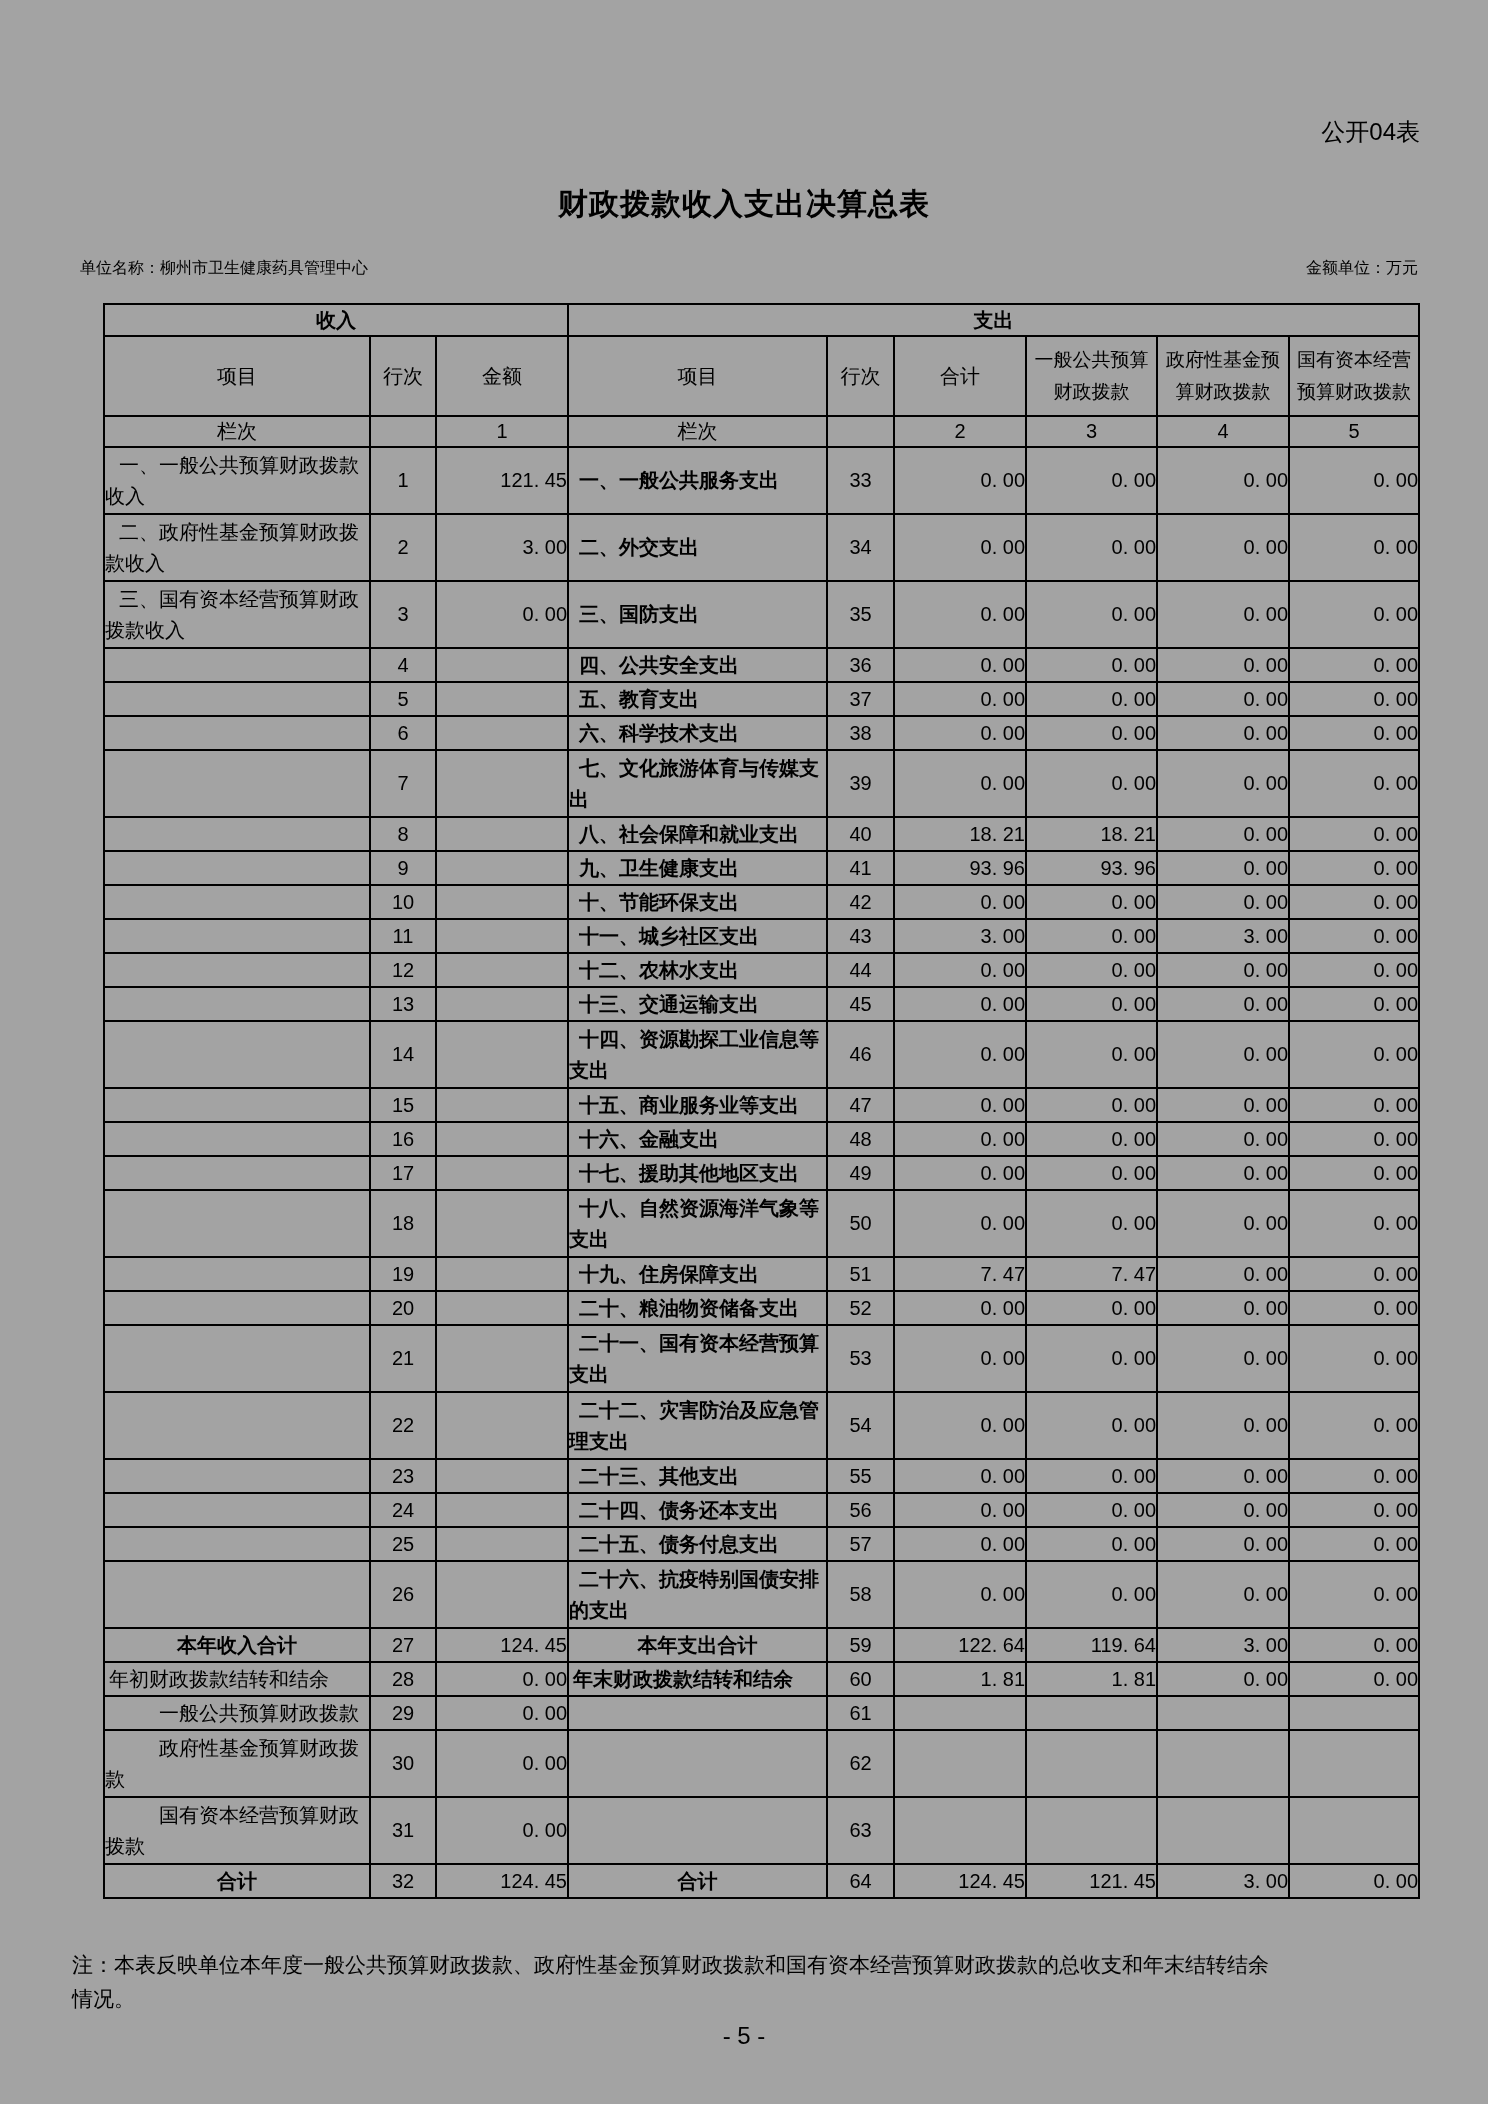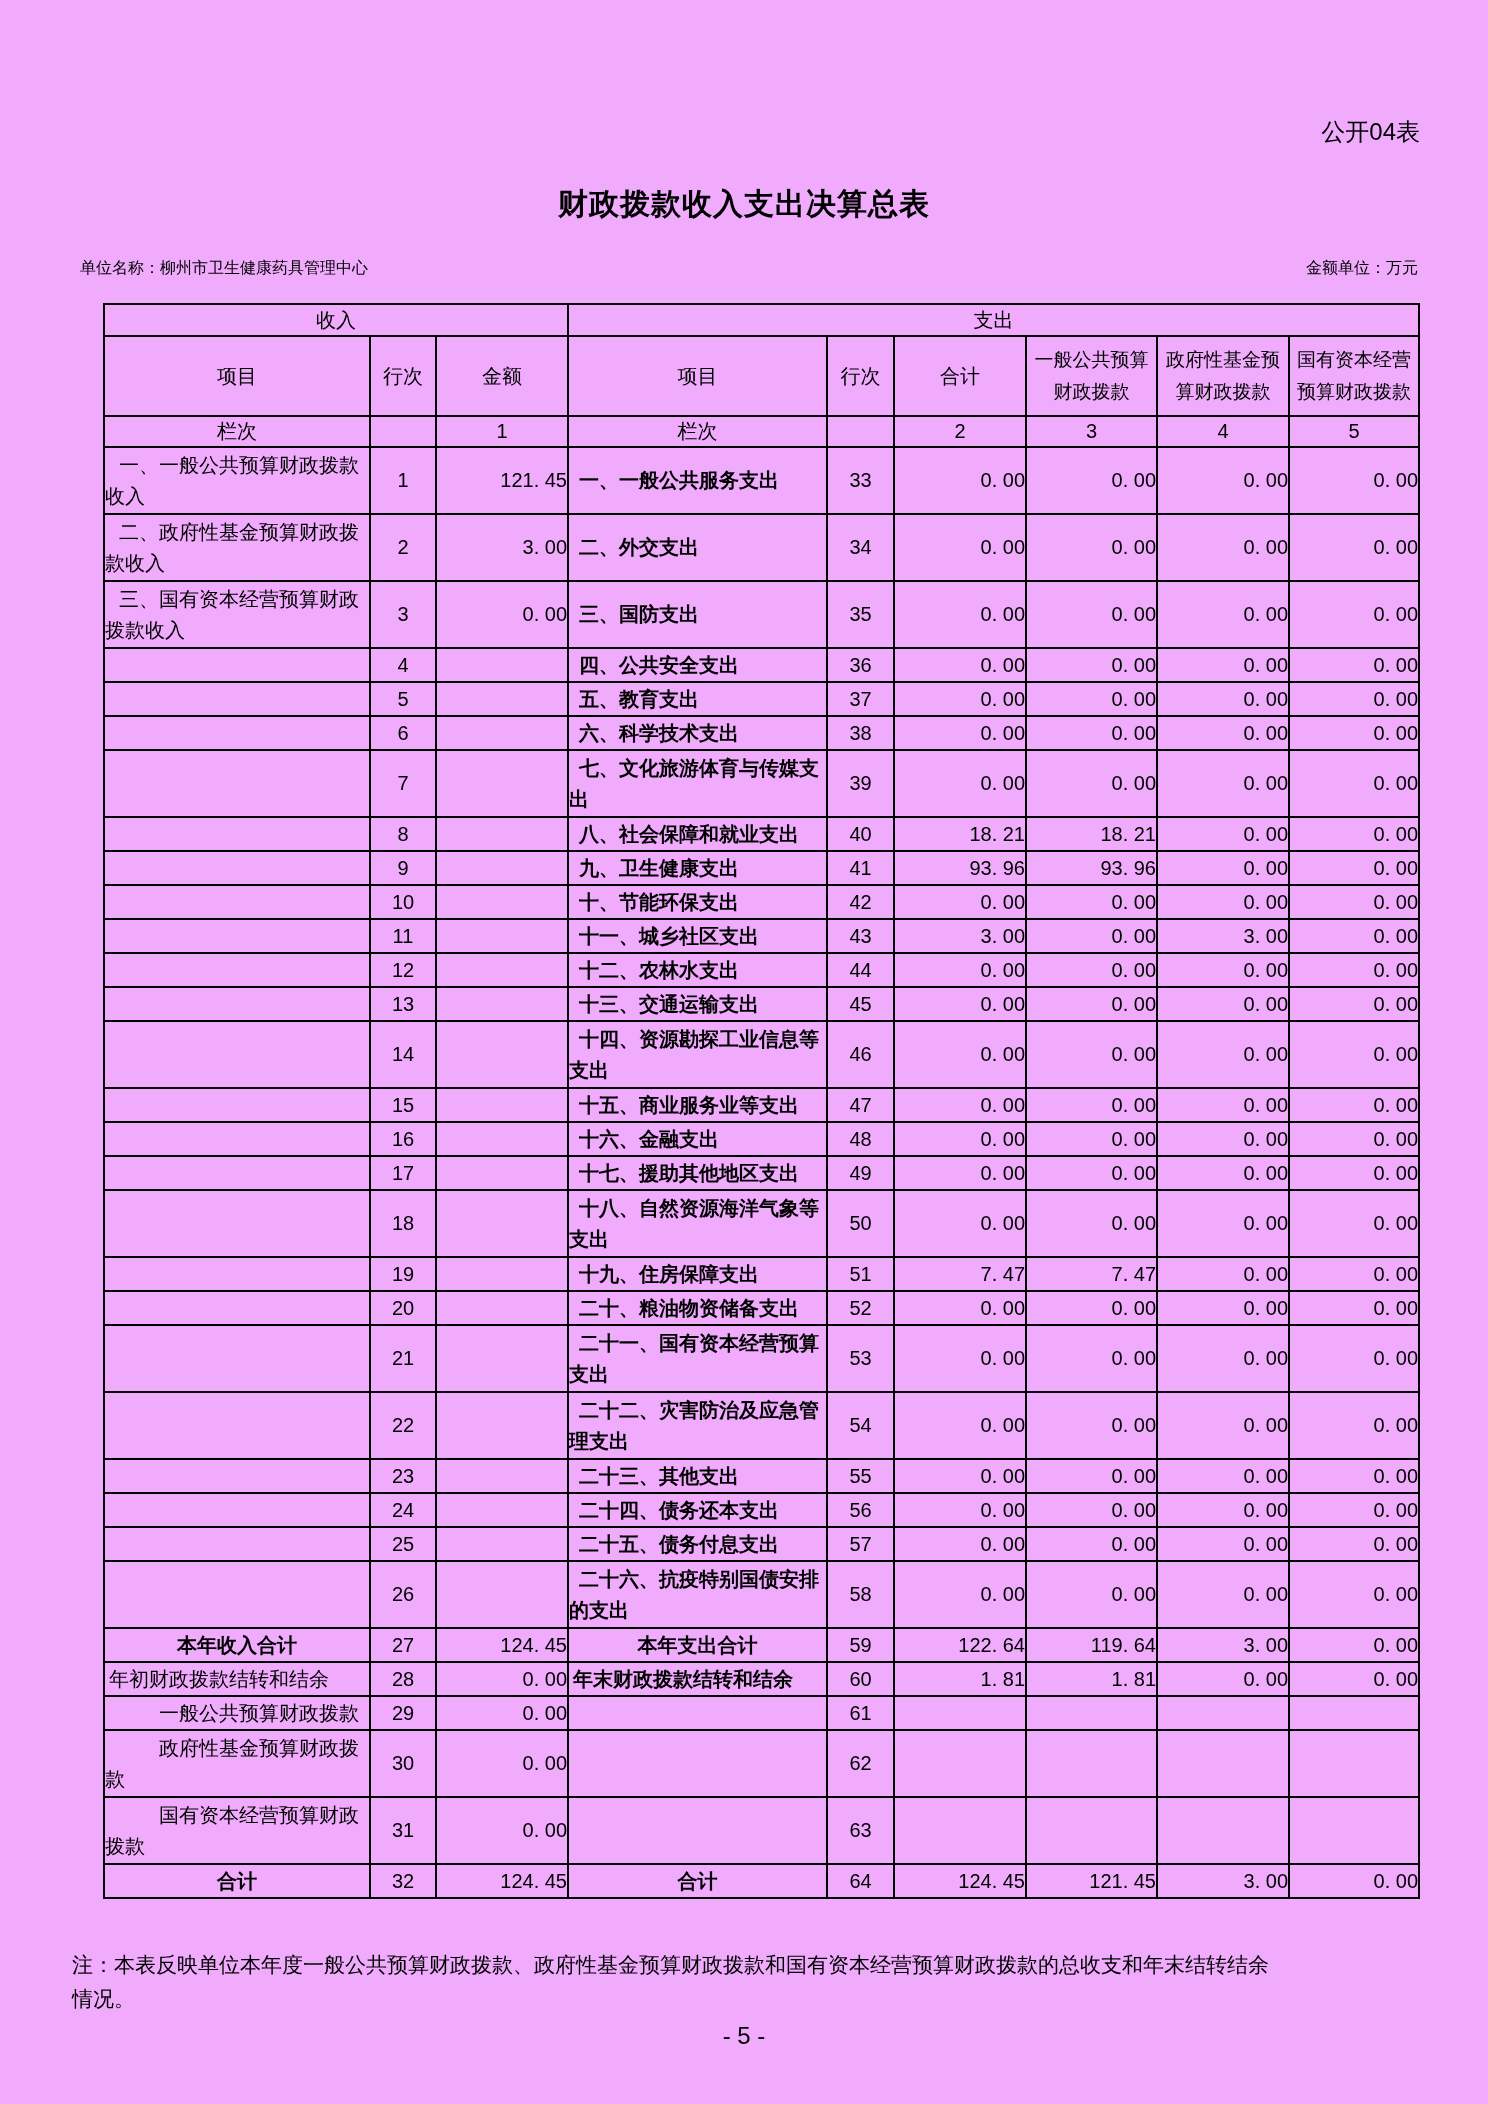--- a/index.html
+++ b/index.html
@@ -1,30 +1,30 @@
 <!DOCTYPE html>
 <html><head>
 <meta charset="utf-8">
 <style>
   html,body { margin:0; padding:0; background:#ffffff; }
   body { font-family:"Liberation Sans","DejaVu Sans",sans-serif; color:#000; }
-  .sheet { position:relative; width:1488px; height:2104px; background:#f0abfc; overflow:hidden; }
+  .sheet { position:relative; width:1488px; height:2104px; background:#a3a3a3; overflow:hidden; }
 
   .form-label { position:absolute; top:116px; right:68px; font-size:24px; }
   .title { position:absolute; top:184px; left:0; width:100%; text-align:center;
            font-size:30px; font-weight:bold; letter-spacing:1px; margin:0; }
   .unit-row { position:absolute; top:258px; left:80px; right:70px;
               display:flex; justify-content:space-between; font-size:16px; }
 
   table.budget { position:absolute; top:303px; left:103px; width:1315px;
                  border-collapse:collapse; table-layout:fixed; }
   table.budget td { border:2px solid #000; padding:0; overflow:hidden;
                     font-size:20px; vertical-align:middle; }
 
-  tr.h1row { height:32px; }
+  tr.h1row { height:32px;font-weight:bold; }
   tr.h1row td { text-align:center; font-size:20px; }
   tr.h2row { height:80px; }
   tr.h2row td { text-align:center; font-size:20px; line-height:30px; }
   tr.h2row td.fundcol { font-size:19px; line-height:32px; }
   tr.h3row { height:31px; }
   tr.h3row td { text-align:center; font-size:20px; }
 
   tr.drow { height:34px;padding-left:32px; }
   tr.drow.tall { height:67px; }
 

